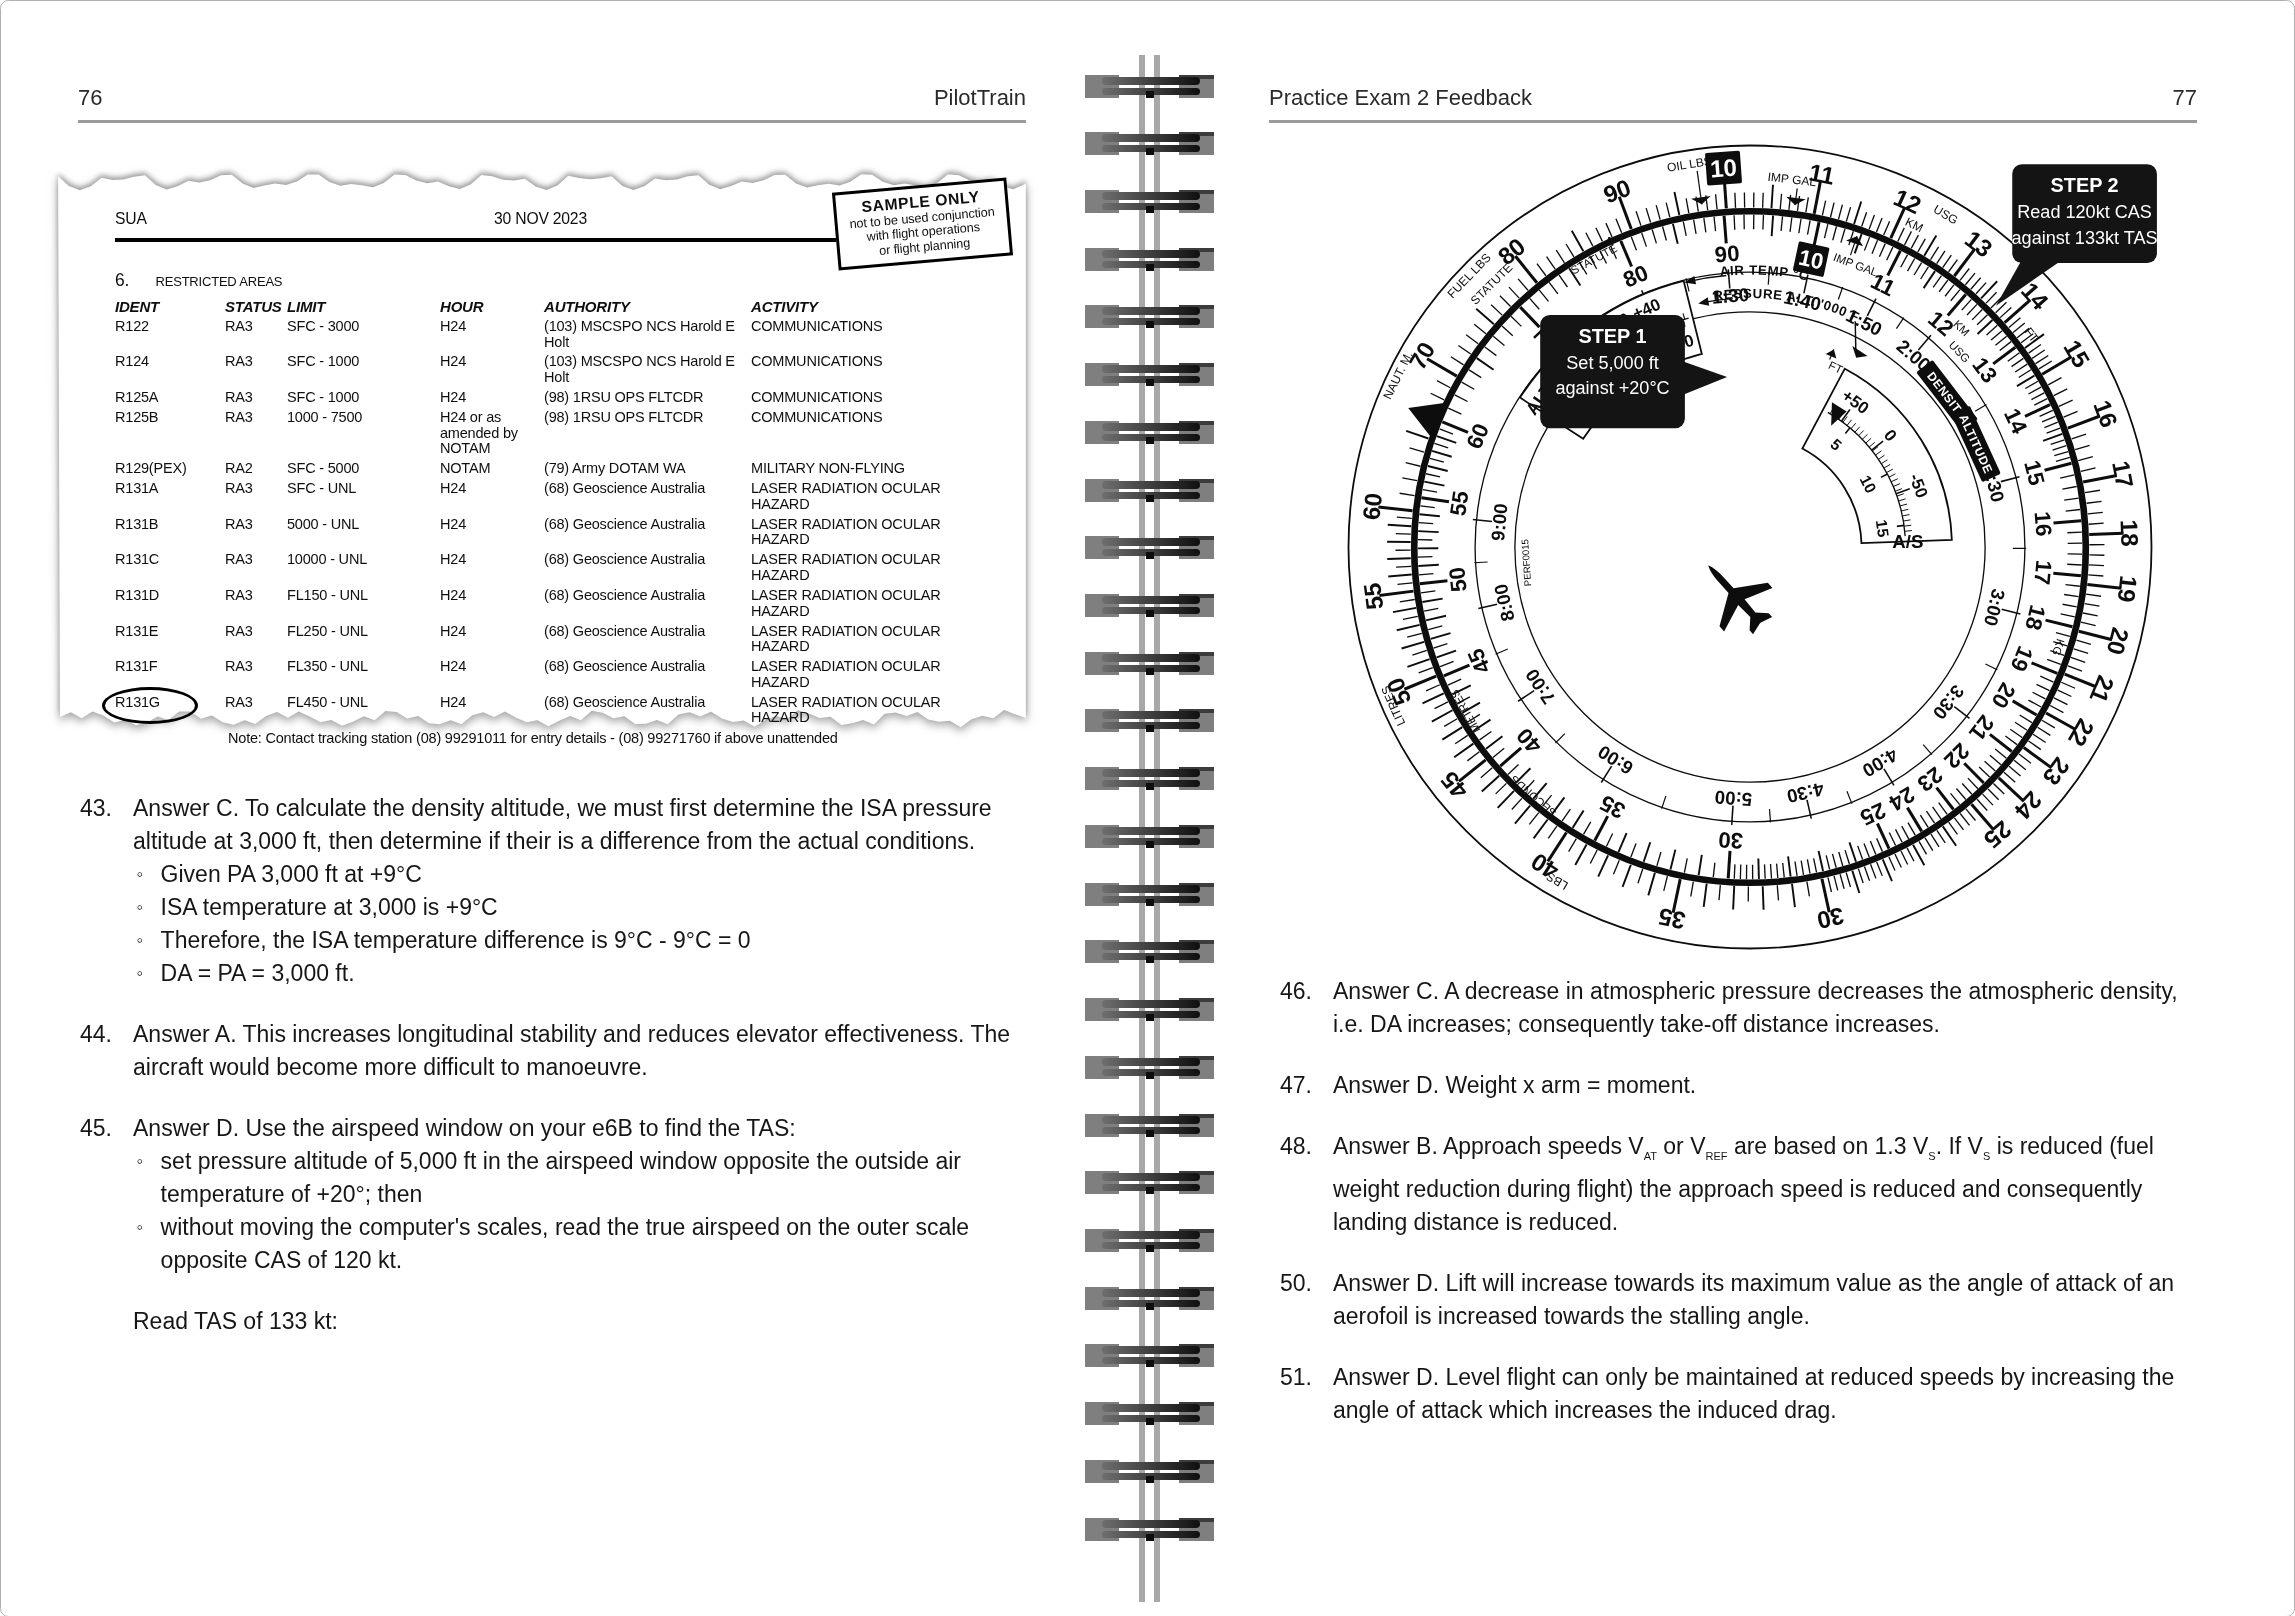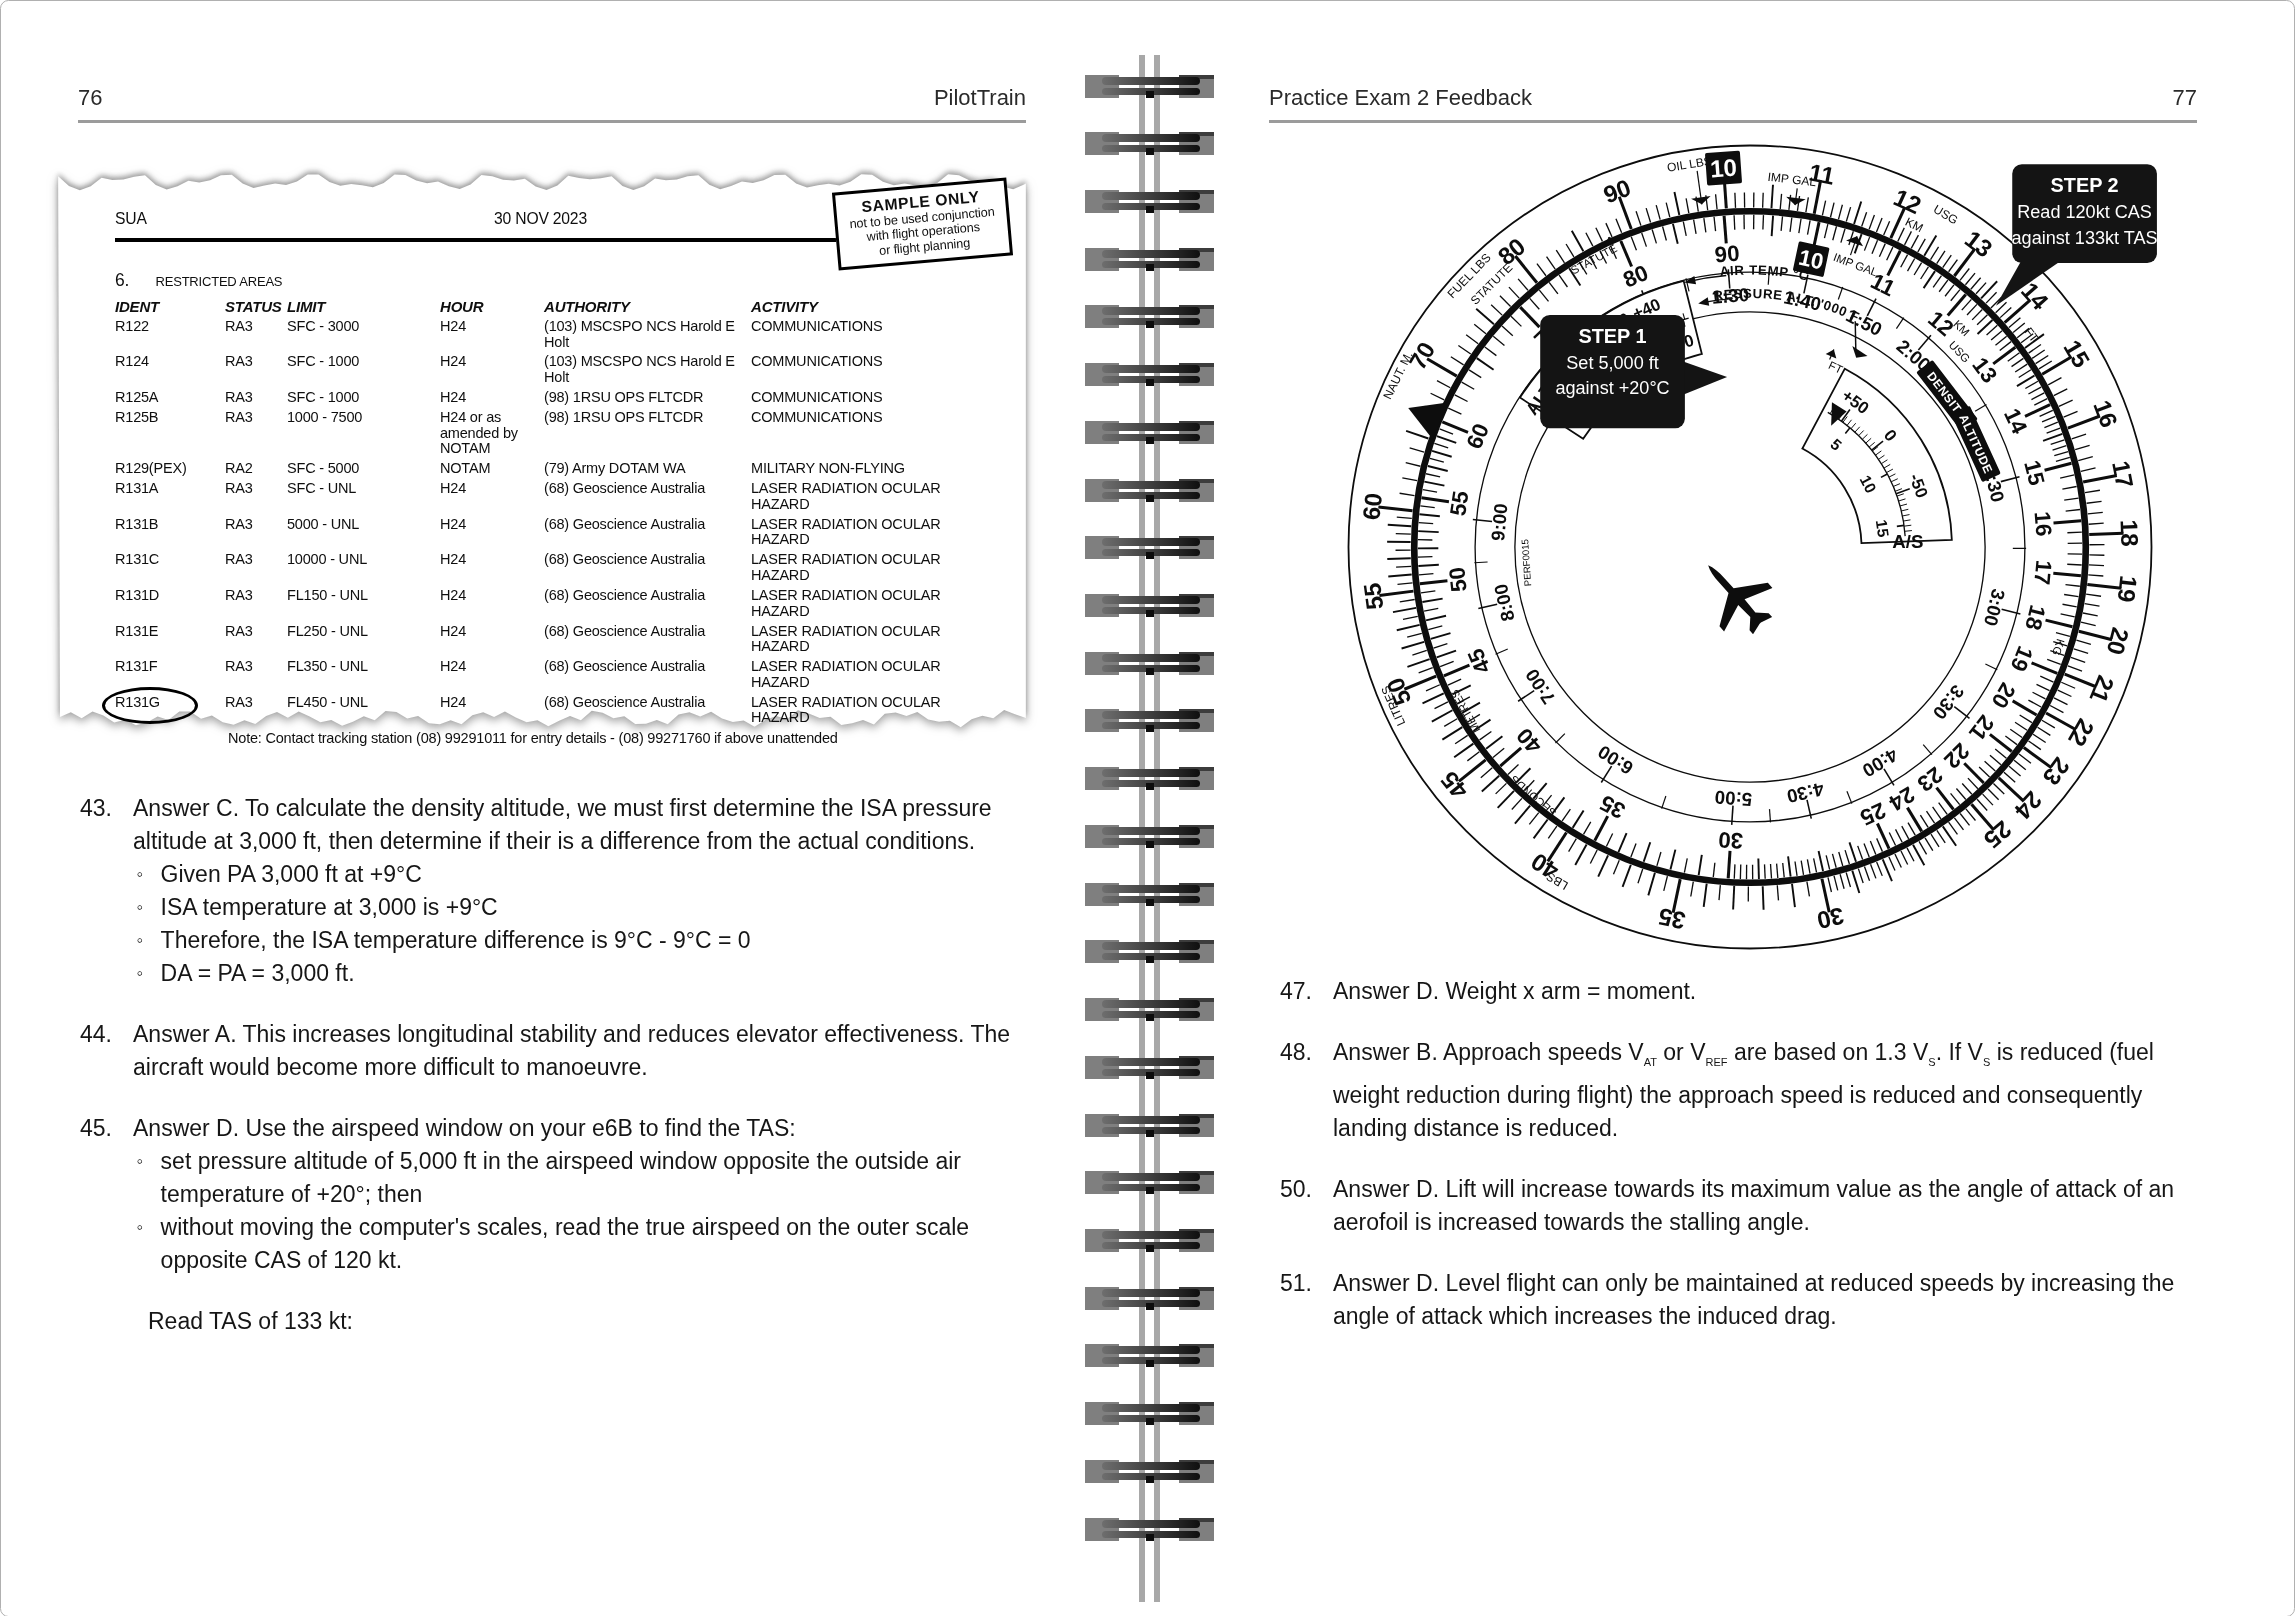--- a/index.html
+++ b/index.html
@@ -28,21 +28,21 @@
   #circle-mark{position:absolute;border:3px solid #000;border-radius:50%;width:90px;height:31px;}
   #note{font-size:14.5px;margin-top:3.6px;margin-left:113px;}
   
   .answers{position:absolute;}
   .answer{position:relative;margin-bottom:28px;font-size:23px;line-height:33px;color:#161616;}
   .answer .num{position:absolute;top:0;font-weight:normal;}
   .answer .ans-bold{font-weight:normal;}
   .bullets{margin-top:0;}
   .bullet-row{display:flex;margin-left:3.6px;}
   .bmark{width:24px;flex:0 0 24px;font-size:18px;}
-  .footer-line{margin-top:28px;margin-left:15px;}
+  .footer-line{margin-top:28px;}
   sub{font-size:11px;}
   
   .gutterbar{position:absolute;width:6px;background:#a8a8a8;top:54px;height:1547px;}
   .coil{position:absolute;width:129px;height:24px;}
   .coil .padL{position:absolute;left:0;top:0;width:34px;height:23px;background:#7f7f7f;}
   .coil .padR{position:absolute;left:94px;top:0;width:35px;height:23px;
       background:linear-gradient(#3c3c3c 0 3.6px,#7f7f7f 3.6px);}
   .coil .bar{position:absolute;left:17px;width:98px;height:7.8px;border-radius:4.2px;
       background:linear-gradient(90deg,#6e6e6e,#0f0f0f);}
   .coil .sq{position:absolute;left:61px;top:16.3px;width:8.4px;height:7.2px;background:#0c0c0c;}
@@ -235,20 +235,24 @@
           </div>
           <div class="bullet-row">
             <span class="bmark">◦</span>
             <span>without moving the computer's scales, read the true airspeed on the outer scale opposite CAS of 120 kt.</span>
           </div>
         </div>
         <div class="footer-line">Read TAS of 133 kt:</div>
       </div>
     </div>
   <div class="answers" id="right-answers" style="left:1332px;top:974px;width:852px;">
+      <div class="answer">
+        <span class="num" style="left: -53px;">46.</span>
+        <div><span class="ans-bold">Answer C. </span>A decrease in atmospheric pressure decreases the atmospheric density, i.e. DA increases; consequently take-off distance increases.</div>
+      </div>
       <div class="answer">
         <span class="num" style="left: -53px;">47.</span>
         <div><span class="ans-bold">Answer D. </span>Weight x arm = moment.</div>
       </div>
       <div class="answer">
         <span class="num" style="left: -53px;">48.</span>
         <div><span class="ans-bold">Answer B. </span>Approach speeds V<sub>AT</sub> or V<sub>REF</sub> are based on 1.3 V<sub>S</sub>. If V<sub>S</sub> is reduced (fuel weight reduction during flight) the approach speed is reduced and consequently landing distance is reduced.</div>
       </div>
       <div class="answer">
         <span class="num" style="left: -53px;">50.</span>

